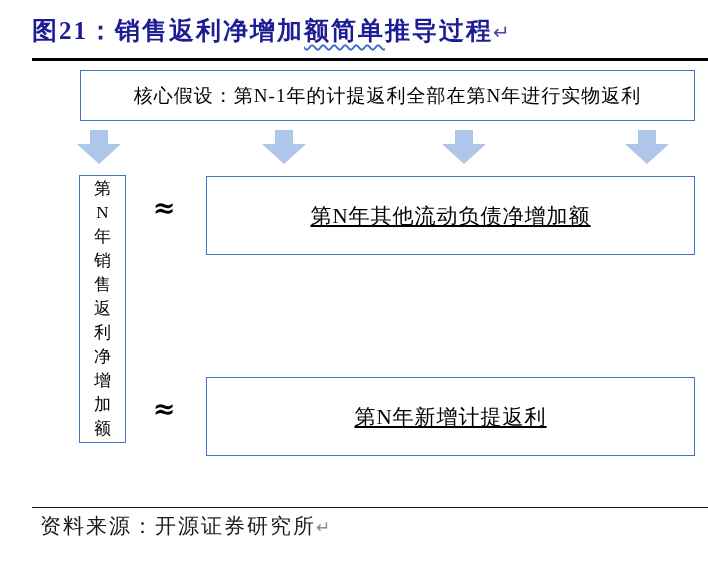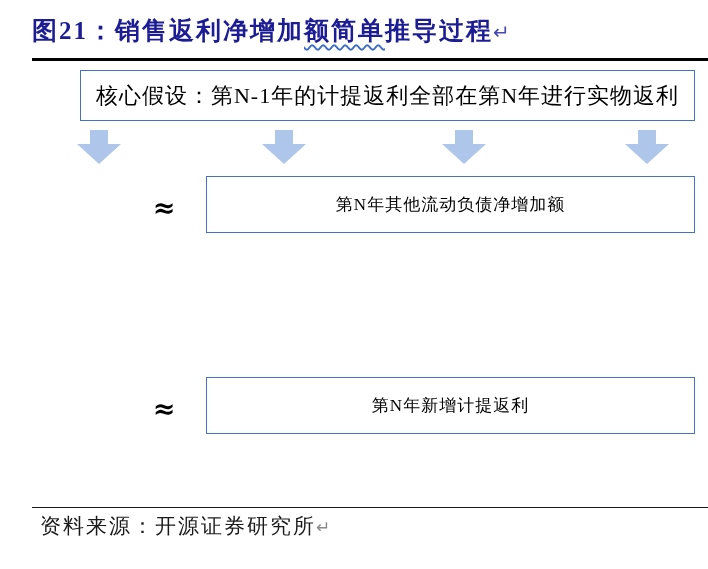--- a/index.html
+++ b/index.html
@@ -70,21 +70,21 @@
     display: flex;
     align-items: center;
     justify-content: center;
     color: #000000;
   }
   .assumption-box {
     left: 56px;
     top: 70px;
     width: 615px;
     height: 51px;
-    font-size: 22px;
+    font-size: 19px;
     font-weight: 500;
     letter-spacing: 1px;
   }
   .left-box {
     left: 55px;
     top: 175px;
     width: 47px;
     height: 268px;
   }
   .left-box .vtext {
@@ -92,23 +92,24 @@
     width: 19px;
     font-size: 17px;
     line-height: 24px;
     text-align: center;
     word-break: break-all;
     letter-spacing: 0;
   }
   .right-box {
     left: 182px;
     width: 489px;
-    height: 57px;
-    font-size: 17px;
+    height: 79px;
+    font-size: 21px;
     letter-spacing: 1px;
+    text-decoration: underline;
   }
   .right-box-1 { top: 176px; }
   .right-box-2 { top: 377px; text-align: right; }
 
   
   .approx {
     position: absolute;
     left: 118px;
     width: 44px;
     text-align: center;
@@ -179,20 +180,23 @@
     <svg width="44" height="34" viewBox="0 0 44 34">
       <polygon points="13,0 31,0 31,14 44,14 22,34 0,14 13,14" fill="#AEC6E9"></polygon>
     </svg>
   </div>
   <div class="down-arrow arrow-4">
     <svg width="44" height="34" viewBox="0 0 44 34">
       <polygon points="13,0 31,0 31,14 44,14 22,34 0,14 13,14" fill="#AEC6E9"></polygon>
     </svg>
   </div>
 
+  <div class="dbox left-box">
+    <span class="vtext">第N年销售返利净增加额</span>
+  </div>
 
   <div class="approx approx-1">≈</div>
   <div class="approx approx-2">≈</div>
 
   <div class="dbox right-box right-box-1">
     <span>第N年其他流动负债净增加额</span>
   </div>
   <div class="dbox right-box right-box-2">
     <span>第N年新增计提返利</span>
   </div>

